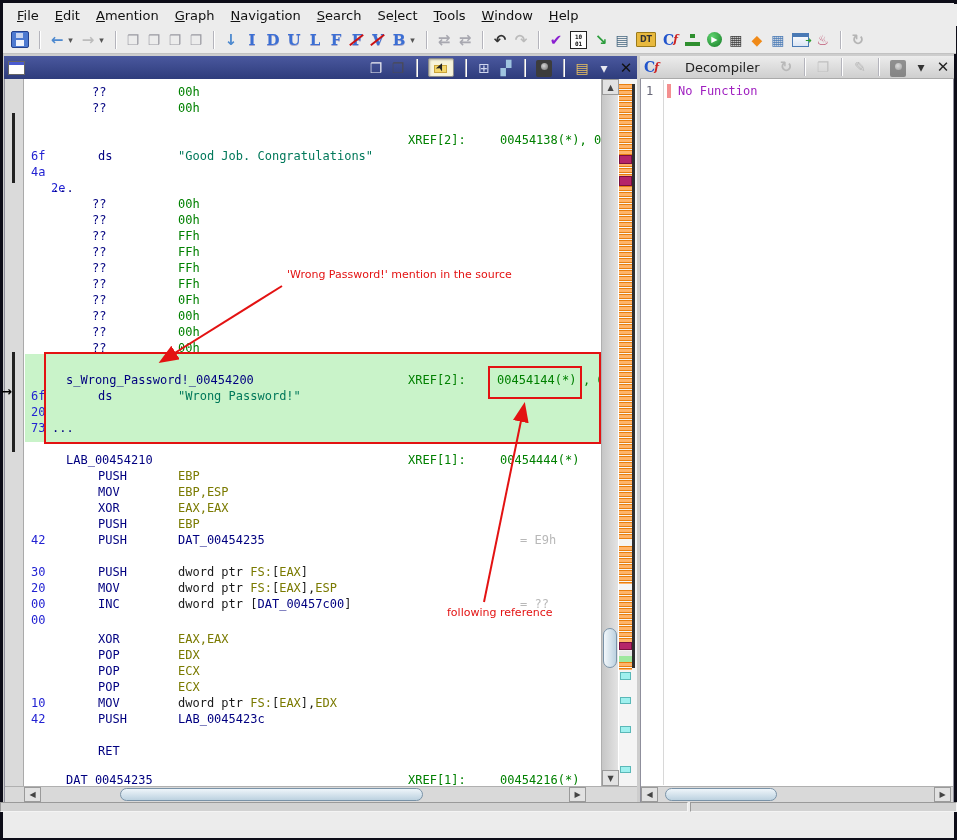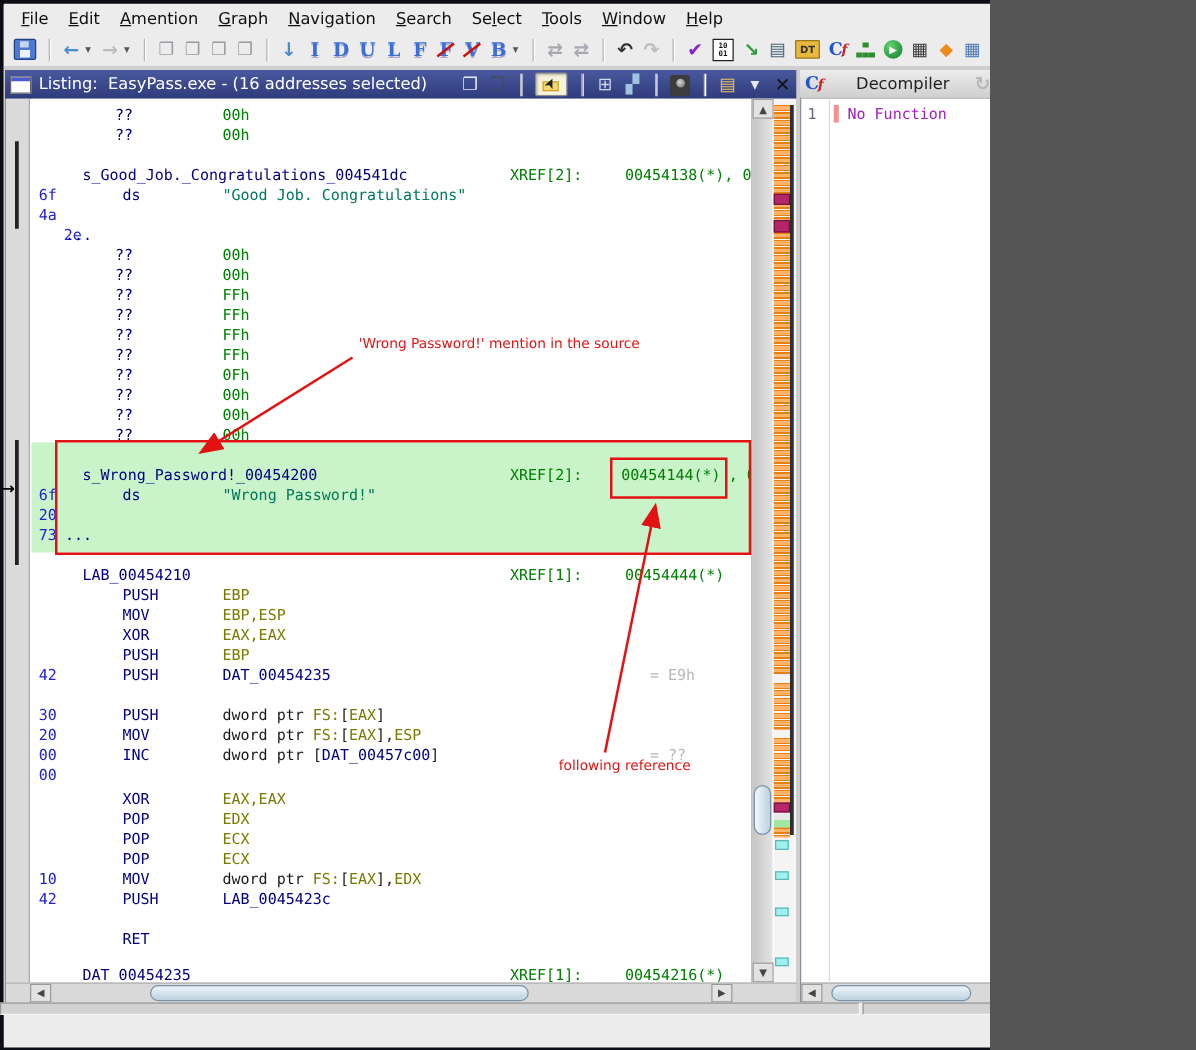--- a/index.html
+++ b/index.html
@@ -1,16 +1,16 @@
 <!DOCTYPE html>
 <html><head>
 <meta charset="utf-8">
 <style>
   html,body{margin:0;padding:0;background:#555;}
-  #window{position:relative;width:792px;height:840px;background:#0d0d18;overflow:hidden;
+  #window{position:relative;width:957px;height:840px;background:#0d0d18;overflow:hidden;
           font-family:"DejaVu Sans",sans-serif;-webkit-font-smoothing:antialiased;}
   #chrome{position:absolute;left:3px;top:3px;width:951px;height:835px;background:#ececec;}
 
   
   #menubar{position:absolute;left:3px;top:4px;width:951px;height:22px;display:flex;align-items:center;
            padding-left:6px;font-size:13px;color:#111;background:#ececec;}
   .menu-item{padding:2px 8px;cursor:default;}
   .menu-item u{text-decoration:underline;}
 
   
@@ -184,21 +184,20 @@
       <span class="tb-btn" style="color: rgb(192, 90, 120);">♨</span>
       <span class="tb-sep"></span>
       <span class="tb-btn tb-bold" style="color: rgb(181, 181, 181);">↻</span>
     </div>
 
   <div id="workspace"></div>
 
   <div id="listing-panel"></div>
   <div id="listing-header">
     <span class="tb-btn k-miniwin"></span>
-    <span id="listing-title">Listing:  EasyPass.exe - (16 addresses selected)</span>
     <span class="hdr-icons">
         <span class="tb-btn" style="color: rgb(232, 232, 240);">❐</span>
         <span class="tb-btn" style="color: rgb(74, 74, 85);">❐</span>
         <span class="tb-sep"></span>
         <span class="tb-btn k-cursor pressed"></span>
         <span class="tb-sep"></span>
         <span class="tb-btn" style="color: rgb(207, 214, 238);">⊞</span>
         <span class="tb-btn" style="color: rgb(159, 196, 224);">▞</span>
         <span class="tb-sep"></span>
         <span class="tb-btn k-camera"></span>
@@ -211,21 +210,21 @@
   <div id="listing-margin">
     <div class="margin-bar" style="top:34px;height:70px"></div>
     <div class="margin-bar" style="top:273px;height:100px"></div>
   </div>
   <div id="cursor-arrow">→</div>
   <div id="listing-area">
     <div id="green-highlight"></div>
     <div id="listing-lines">
         <div class="lline" style="top: 5px;"><span class="lseg" style="left: 67px;"><span class="c-n">??</span></span><span class="lseg" style="left: 153px;"><span class="c-g">00h</span></span></div>
         <div class="lline" style="top: 21px;"><span class="lseg" style="left: 67px;"><span class="c-n">??</span></span><span class="lseg" style="left: 153px;"><span class="c-g">00h</span></span></div>
-        <div class="lline" style="top: 53px;"><span class="lseg" style="left: 41px;"><span class="c-n">s_Good_Job._Congratulations_004541dc</span></span><span class="lseg" style="left: 383px;"><span class="c-g">XREF[2]:</span></span><span class="lseg" style="left: 475px;"><span class="c-g">00454138(*), 00</span></span></div>
+        <div class="lline" style="top: 53px;"><span class="lseg" style="left: 383px;"><span class="c-g">XREF[2]:</span></span><span class="lseg" style="left: 475px;"><span class="c-g">00454138(*), 00</span></span></div>
         <div class="lline" style="top: 69px;"><span class="lseg" style="left: 6px;"><span class="c-b">6f</span></span><span class="lseg" style="left: 73px;"><span class="c-n">ds</span></span><span class="lseg" style="left: 153px;"><span class="c-s">"Good Job. Congratulations"</span></span></div>
         <div class="lline" style="top: 85px;"><span class="lseg" style="left: 6px;"><span class="c-b">4a</span></span></div>
         <div class="lline" style="top: 101px;"><span class="lseg" style="left: 6px; margin-left: 20px;"><span class="c-b">2e</span></span><span class="lseg" style="left: 27px;"><span class="c-n">...</span></span></div>
         <div class="lline" style="top: 117px;"><span class="lseg" style="left: 67px;"><span class="c-n">??</span></span><span class="lseg" style="left: 153px;"><span class="c-g">00h</span></span></div>
         <div class="lline" style="top: 133px;"><span class="lseg" style="left: 67px;"><span class="c-n">??</span></span><span class="lseg" style="left: 153px;"><span class="c-g">00h</span></span></div>
         <div class="lline" style="top: 149px;"><span class="lseg" style="left: 67px;"><span class="c-n">??</span></span><span class="lseg" style="left: 153px;"><span class="c-g">FFh</span></span></div>
         <div class="lline" style="top: 165px;"><span class="lseg" style="left: 67px;"><span class="c-n">??</span></span><span class="lseg" style="left: 153px;"><span class="c-g">FFh</span></span></div>
         <div class="lline" style="top: 181px;"><span class="lseg" style="left: 67px;"><span class="c-n">??</span></span><span class="lseg" style="left: 153px;"><span class="c-g">FFh</span></span></div>
         <div class="lline" style="top: 197px;"><span class="lseg" style="left: 67px;"><span class="c-n">??</span></span><span class="lseg" style="left: 153px;"><span class="c-g">FFh</span></span></div>
         <div class="lline" style="top: 213px;"><span class="lseg" style="left: 67px;"><span class="c-n">??</span></span><span class="lseg" style="left: 153px;"><span class="c-g">0Fh</span></span></div>

